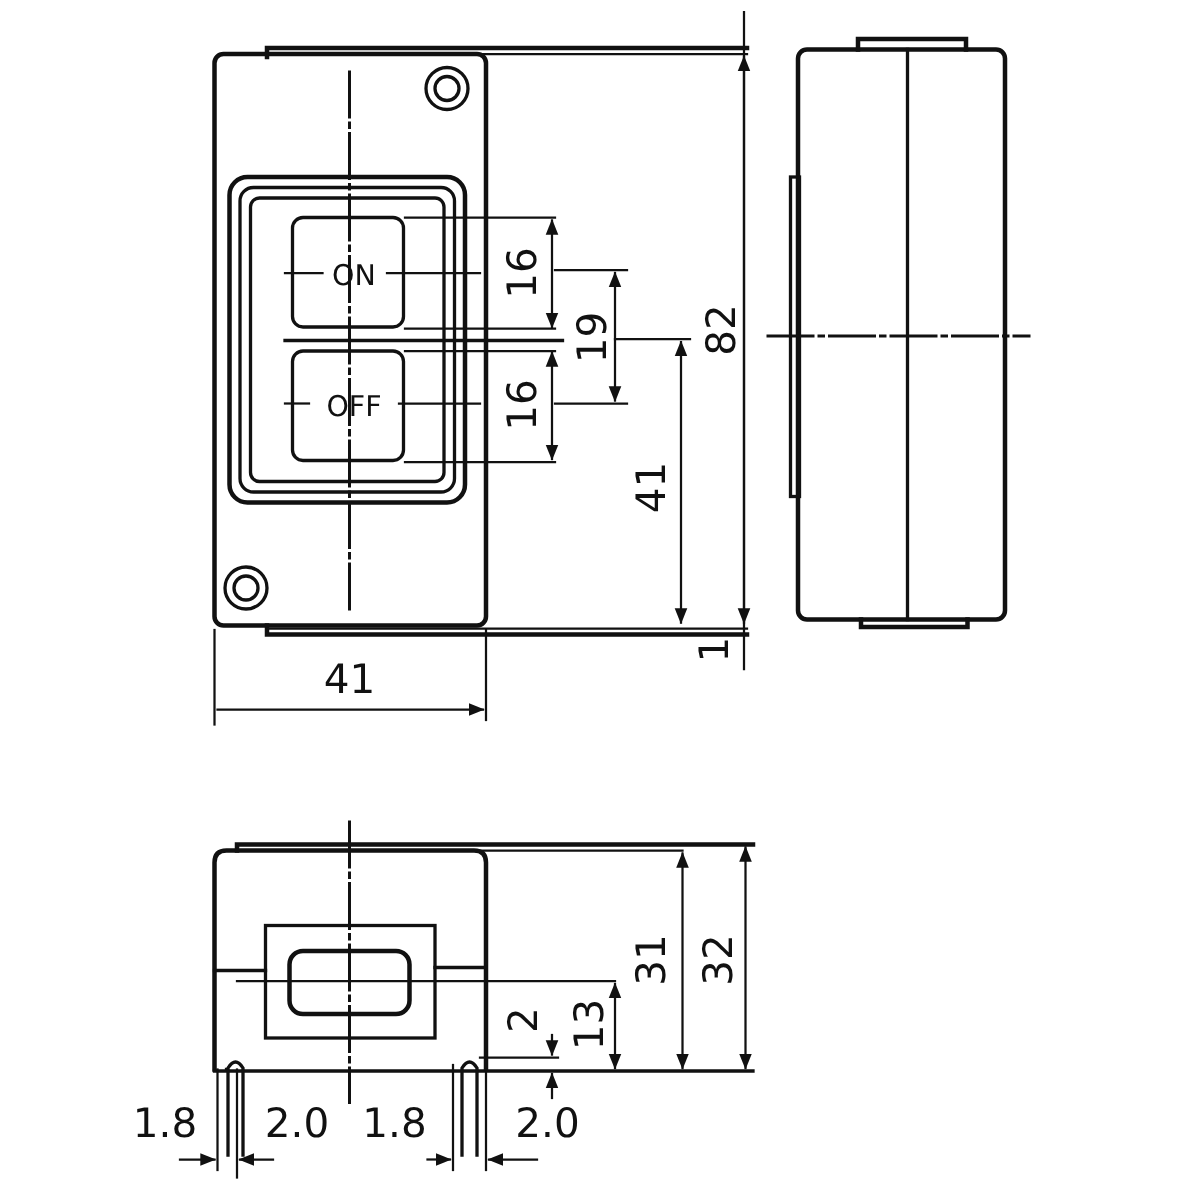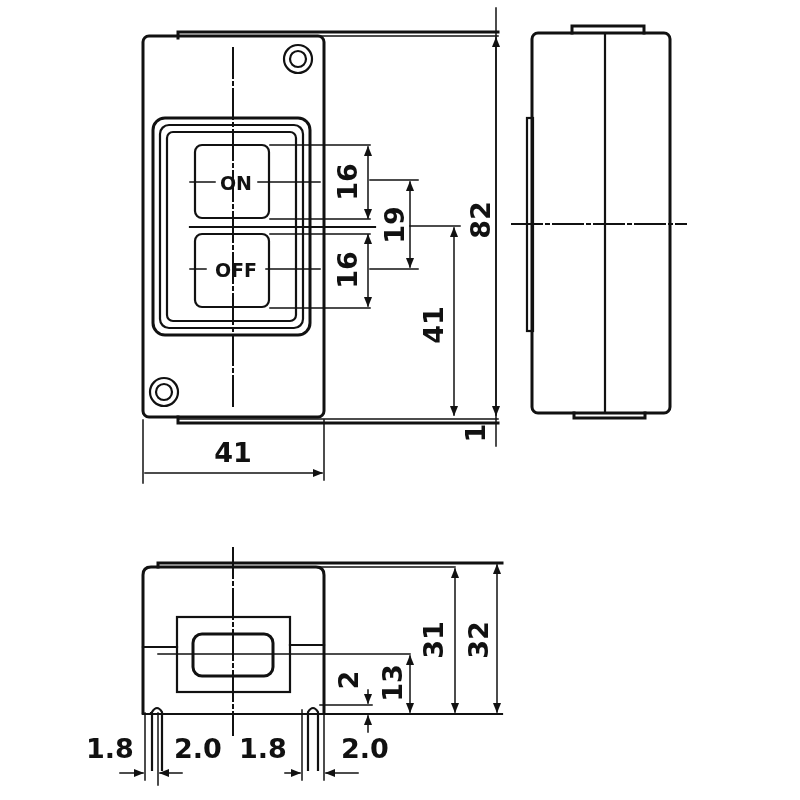--- a/index.html
+++ b/index.html
@@ -1,17 +1,17 @@
 <!DOCTYPE html>
 <html><head>
   <meta charset="utf-8">
   <style>
     html, body { margin: 0; padding: 0; background: #ffffff; }
     body { width: 800px; height: 800px; overflow: hidden; }
-    #canvas { position: absolute; left: 0; top: 0; width: 800px; height: 800px; font-weight: bold; }
+    #canvas { position: absolute; left: 0; top: 0; width: 800px; height: 800px; }
     svg { display: block; }
     .ln { stroke: #111111; fill: none; stroke-linecap: square; }
     .thick { stroke-width: 3; }
     .med { stroke-width: 2.2; }
     .thin { stroke-width: 1.5; }
     .center { stroke-width: 2; stroke-dasharray: 30 4 3 4; }
     .dimtxt { font-family: "DejaVu Sans", sans-serif; font-size: 27px; fill: #111111; }
     .lbl { font-family: "DejaVu Sans", sans-serif; font-size: 19px; fill: #111111; }
     .arrow { fill: #111111; stroke: none; }
   </style>

